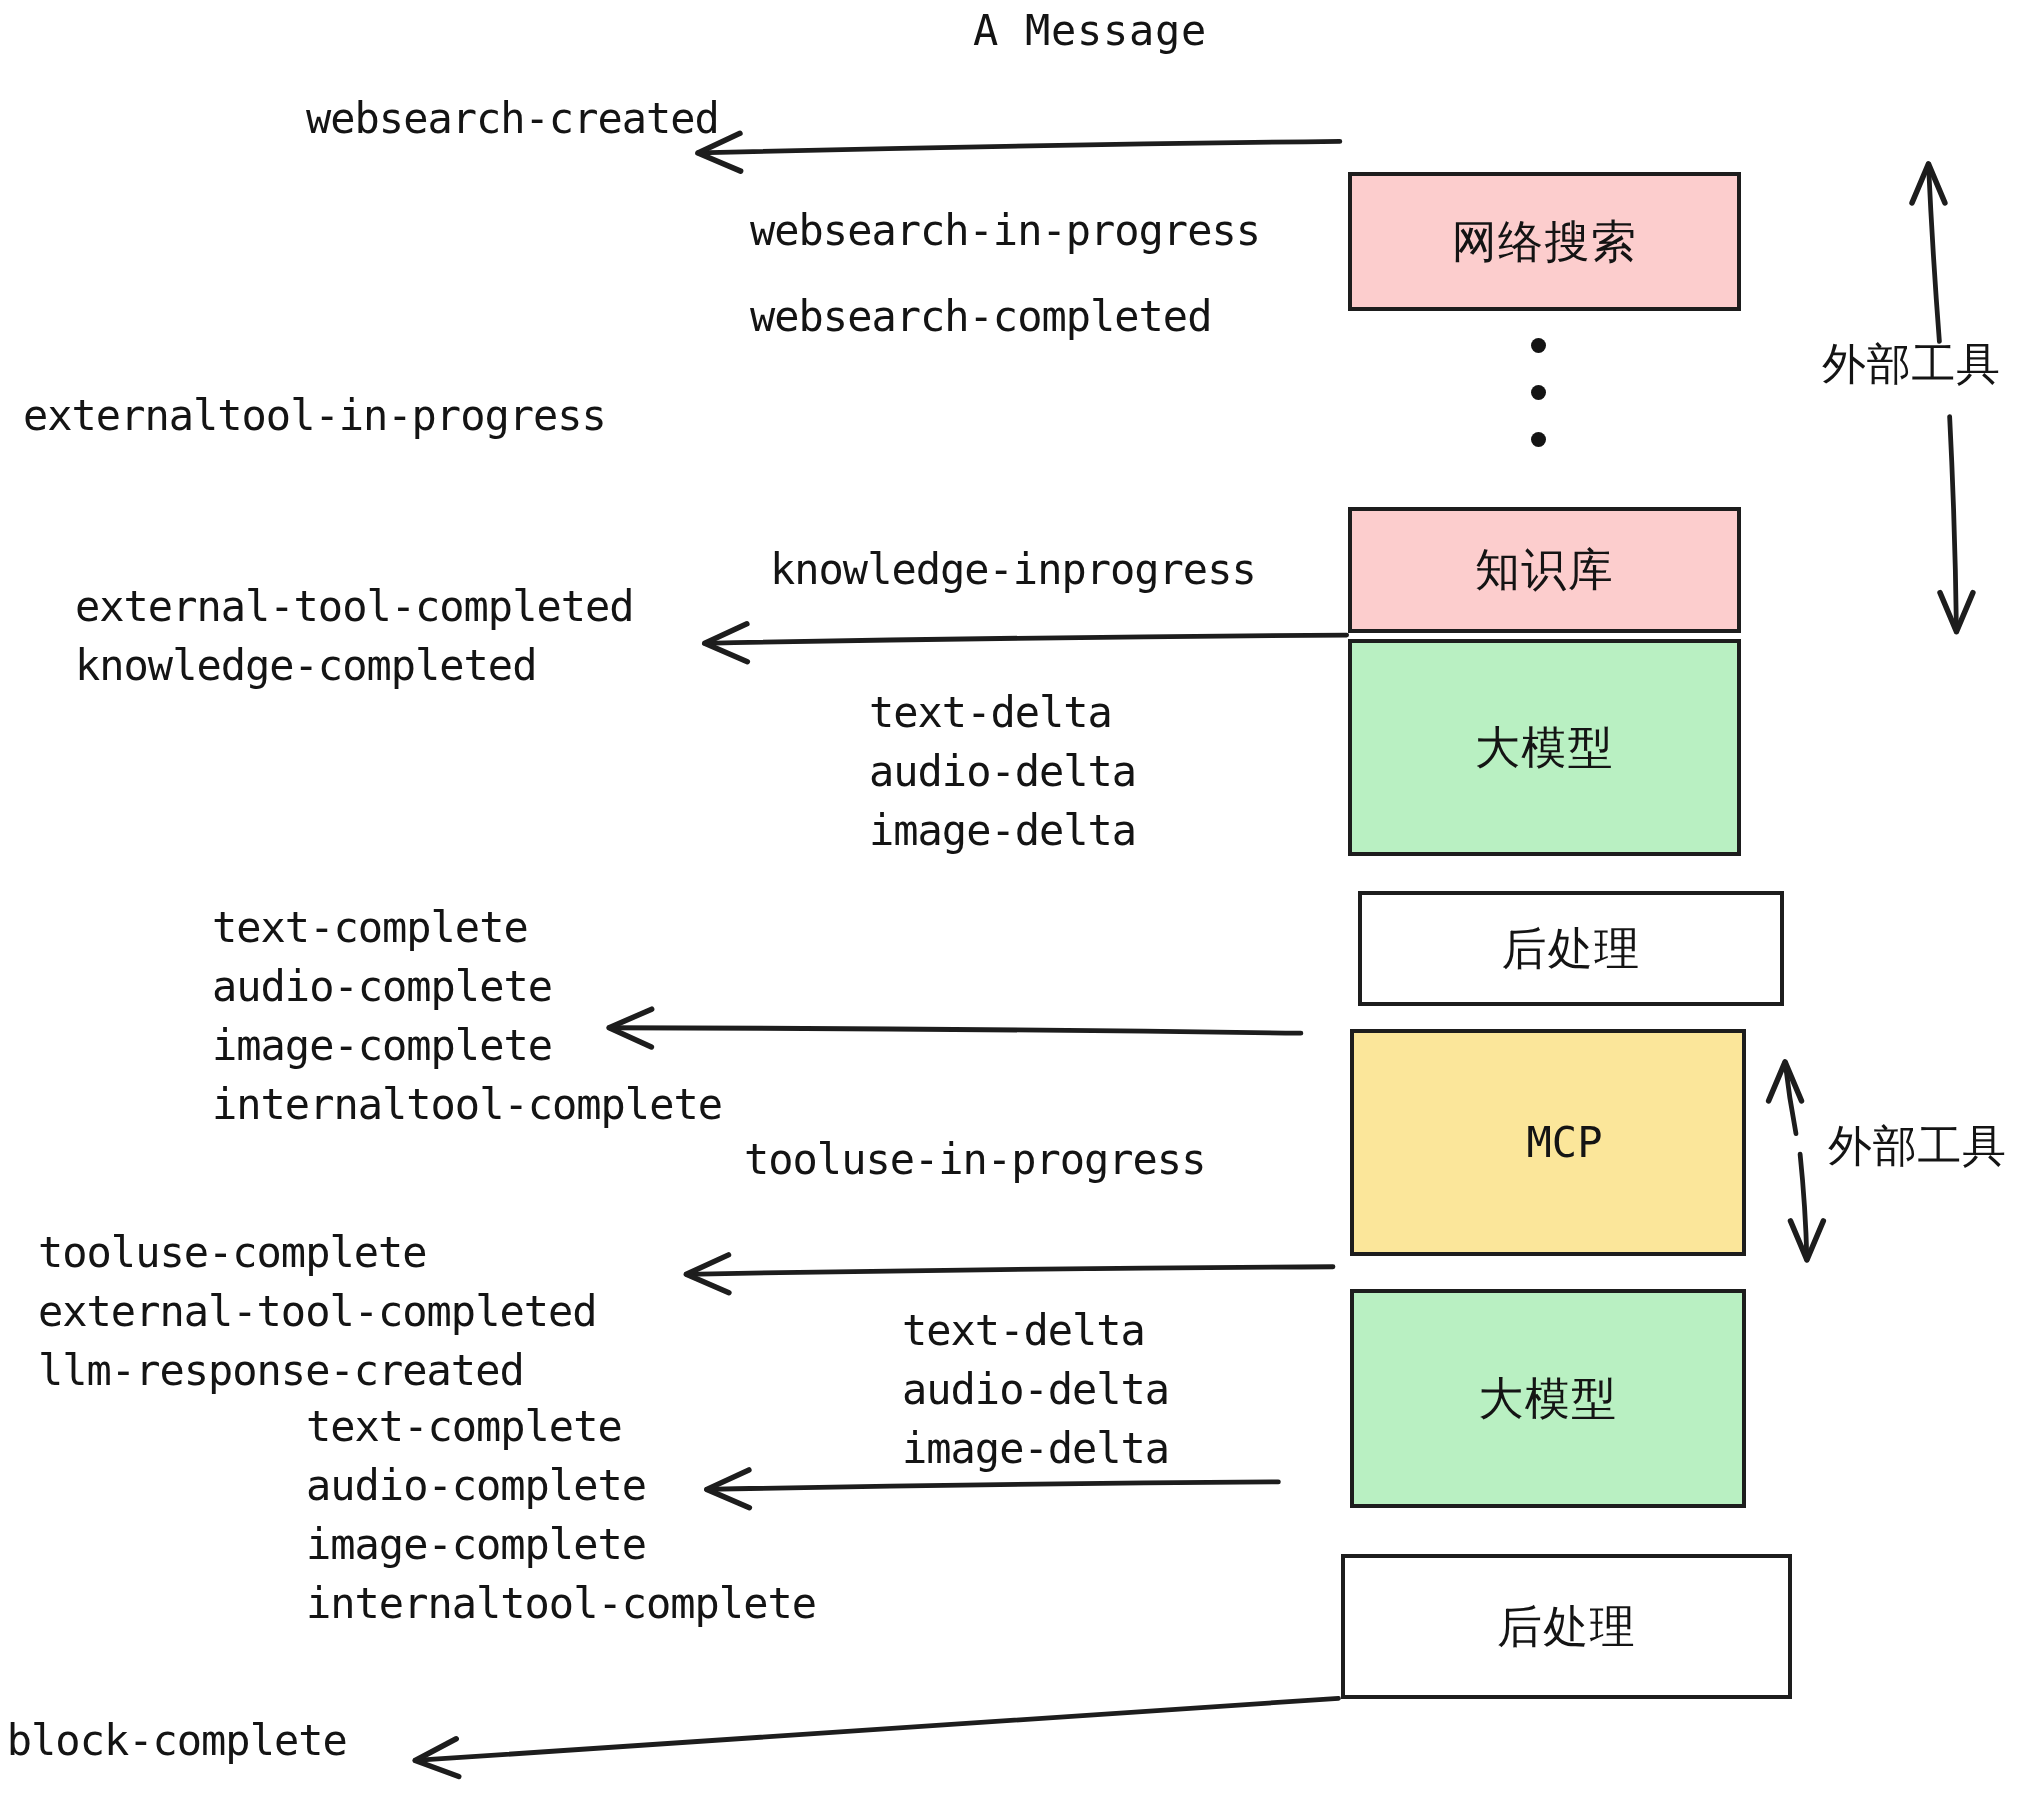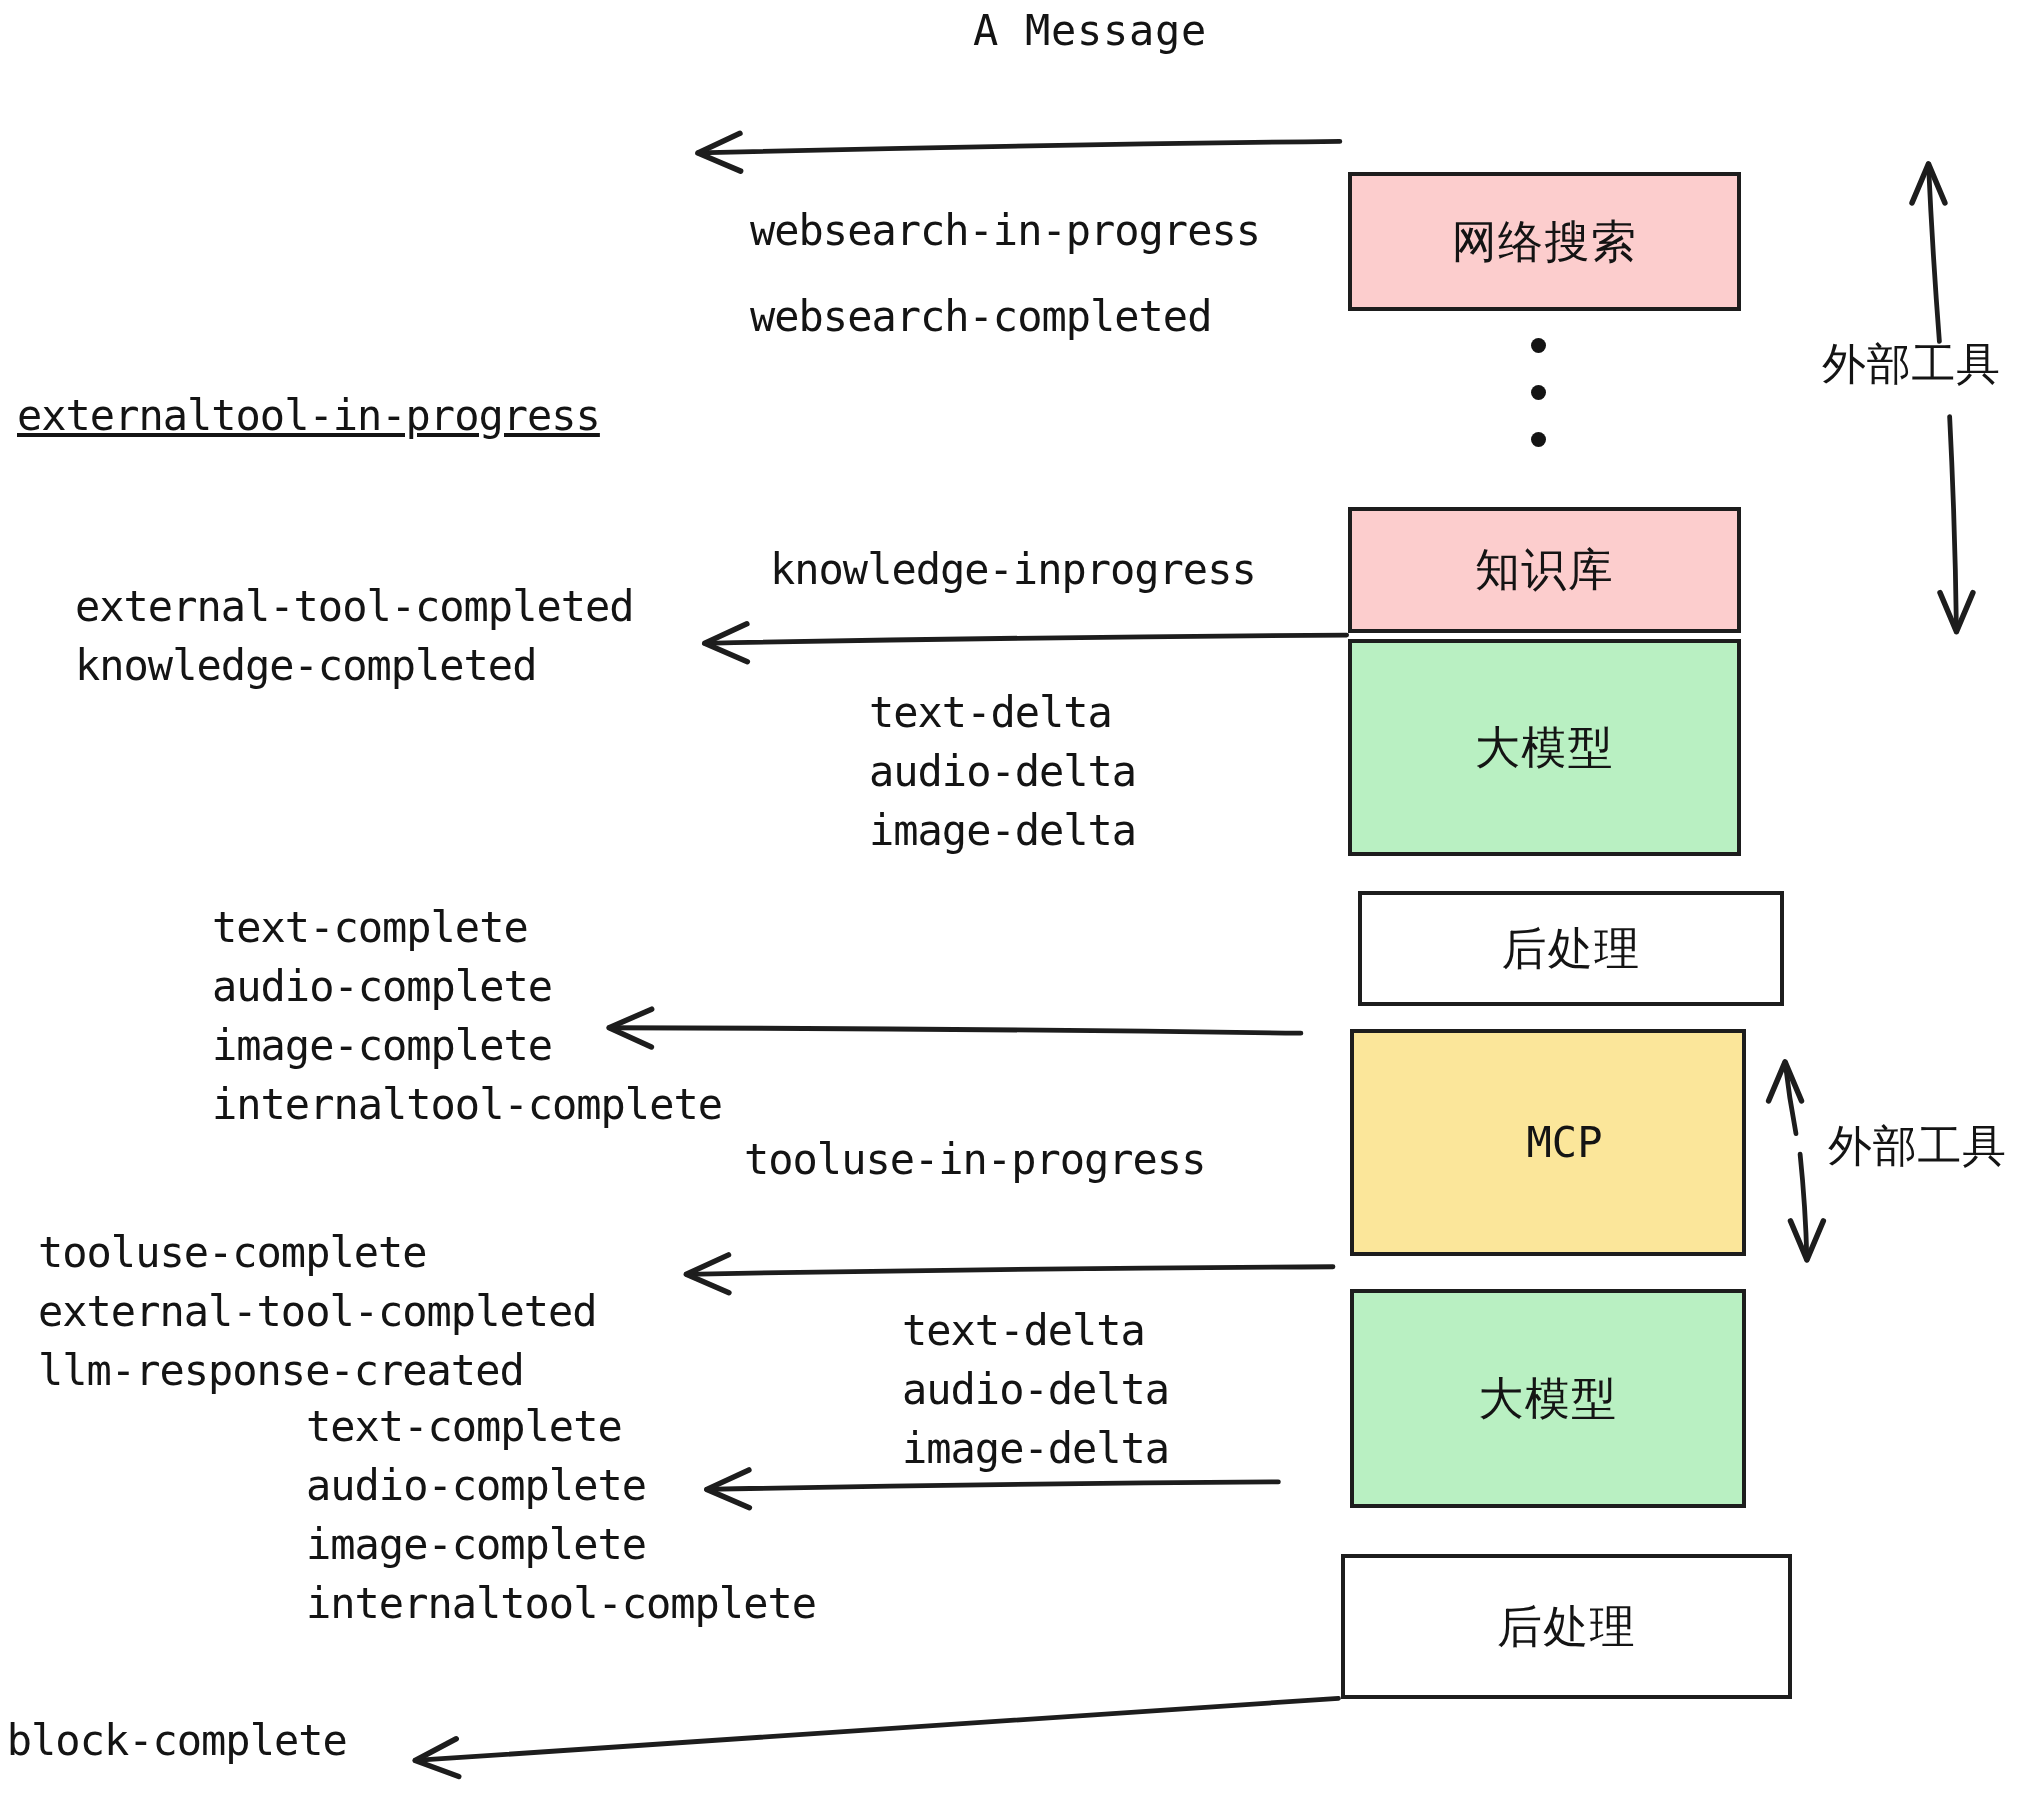--- a/index.html
+++ b/index.html
@@ -84,24 +84,24 @@
   }
 </style>
 </head>
 <body>
 
 <div id="stage">
 
   <div class="title" style="left:973px; top:5.5px;">A Message</div>
 
   <div id="event-layer">
-      <div class="evt" style="left: 306px; top: 89px;"></div>
+      <div class="evt" style="left: 306px; top: 89px;"><div>websearch-created</div></div>
       <div class="evt" style="left: 750px; top: 201px;"><div>websearch-in-progress</div></div>
       <div class="evt" style="left: 750px; top: 287px;"><div>websearch-completed</div></div>
-      <div class="evt" style="left: 17px; top: 386px; text-decoration: underline;"><div>externaltool-in-progress</div></div>
+      <div class="evt" style="left: 23px; top: 386px;"><div>externaltool-in-progress</div></div>
       <div class="evt" style="left: 770px; top: 540px;"><div>knowledge-inprogress</div></div>
       <div class="evt" style="left: 75px; top: 577px;"><div>external-tool-completed</div><div>knowledge-completed</div></div>
       <div class="evt" style="left: 869px; top: 683px;"><div>text-delta</div><div>audio-delta</div><div>image-delta</div></div>
       <div class="evt" style="left: 212px; top: 898px;"><div>text-complete</div><div>audio-complete</div><div>image-complete</div><div>internaltool-complete</div></div>
       <div class="evt" style="left: 744px; top: 1130px;"><div>tooluse-in-progress</div></div>
       <div class="evt" style="left: 38px; top: 1223px;"><div>tooluse-complete</div><div>external-tool-completed</div><div>llm-response-created</div></div>
       <div class="evt" style="left: 902px; top: 1301px;"><div>text-delta</div><div>audio-delta</div><div>image-delta</div></div>
       <div class="evt" style="left: 306px; top: 1397px;"><div>text-complete</div><div>audio-complete</div><div>image-complete</div><div>internaltool-complete</div></div>
       <div class="evt" style="left: 6.8px; top: 1711px;"><div>block-complete</div></div>
     </div>

